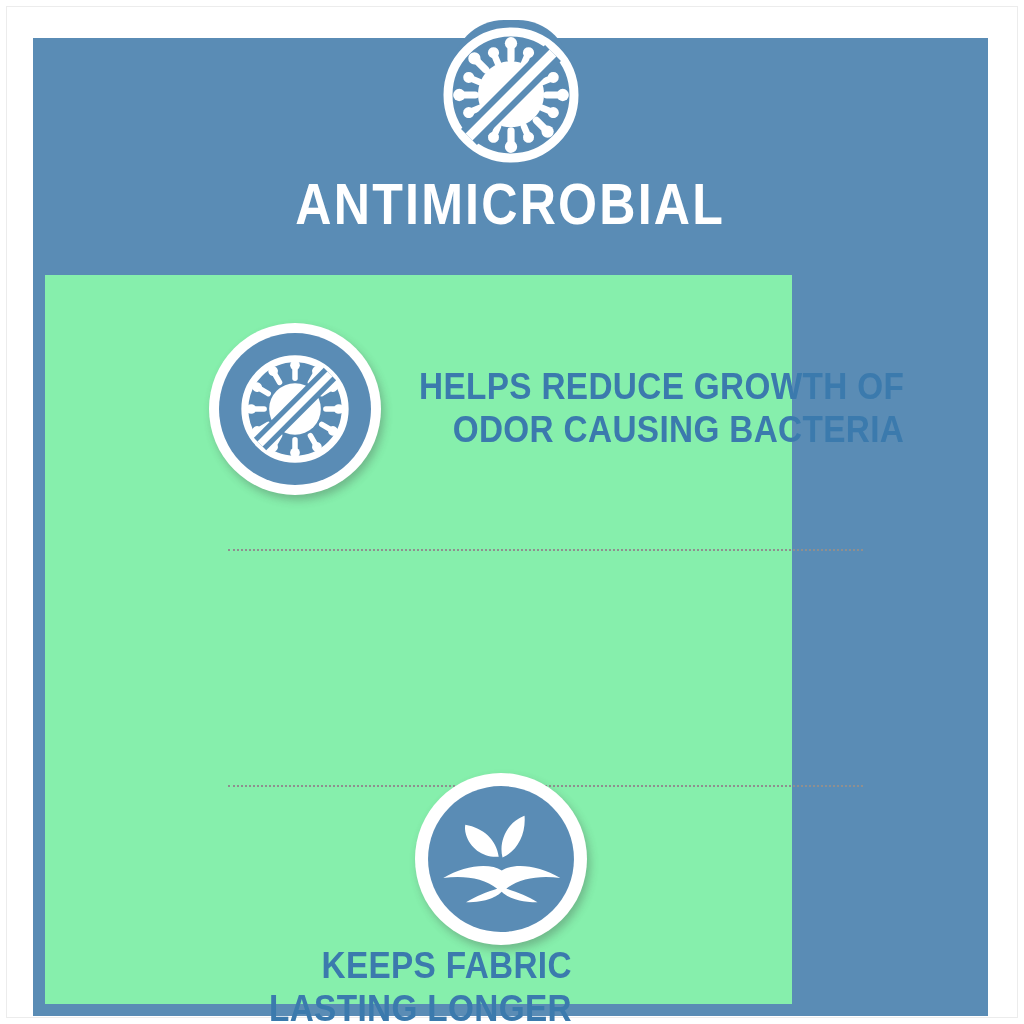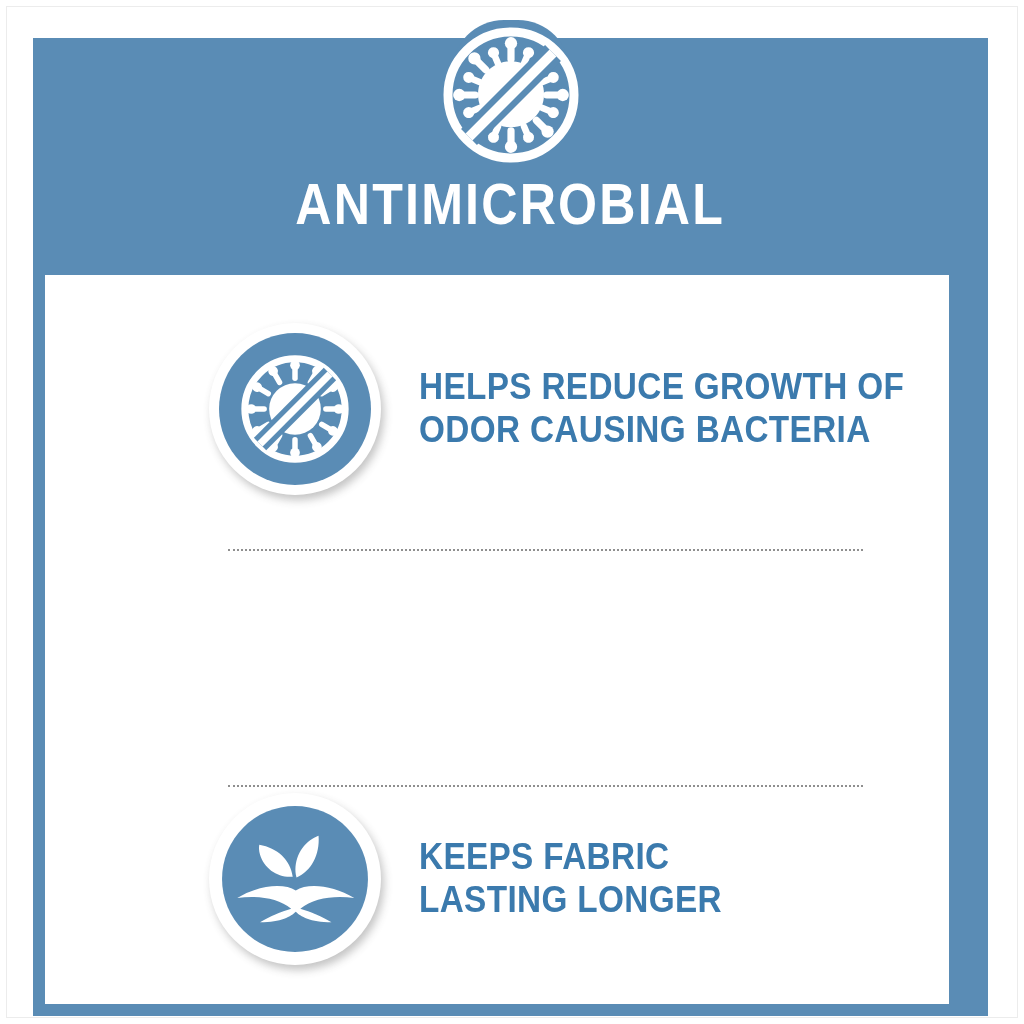--- a/index.html
+++ b/index.html
@@ -86,44 +86,45 @@
     transform: scaleX(0.88);
     transform-origin: center;
     white-space: nowrap;
   }
 
   
   .content-panel {
     position: absolute;
     left: 12px;
     top: 237px;
-    width: 904px;
+    width: 747px;
     height: 729px;
-    background: #ffffff;
+    background: #86efac;
     box-sizing: border-box;
     padding-top: 4px;
+    text-align: right;
   }
 
   .rows {
     position: relative;
     width: 100%;
     height: 100%;
   }
 
   .feature-row {
     position: absolute;
     left: 0;
     width: 100%;
     height: 212px;
     display: flex;
     align-items: center;
   }
   .feature-row.r0 { top: 24px; }
   .feature-row.r1 { top: 258px; }
-  .feature-row.r2 { top: 494px; }
+  .feature-row.r2 { top: 494px; flex-direction: column; }
 
   .icon-badge {
     position: relative;
     margin-left: 164px;
     width: 172px;
     height: 172px;
     border-radius: 50%;
     background: #ffffff;
     box-shadow: 3px 5px 9px rgba(60,60,60,0.30);
     flex: 0 0 auto;

